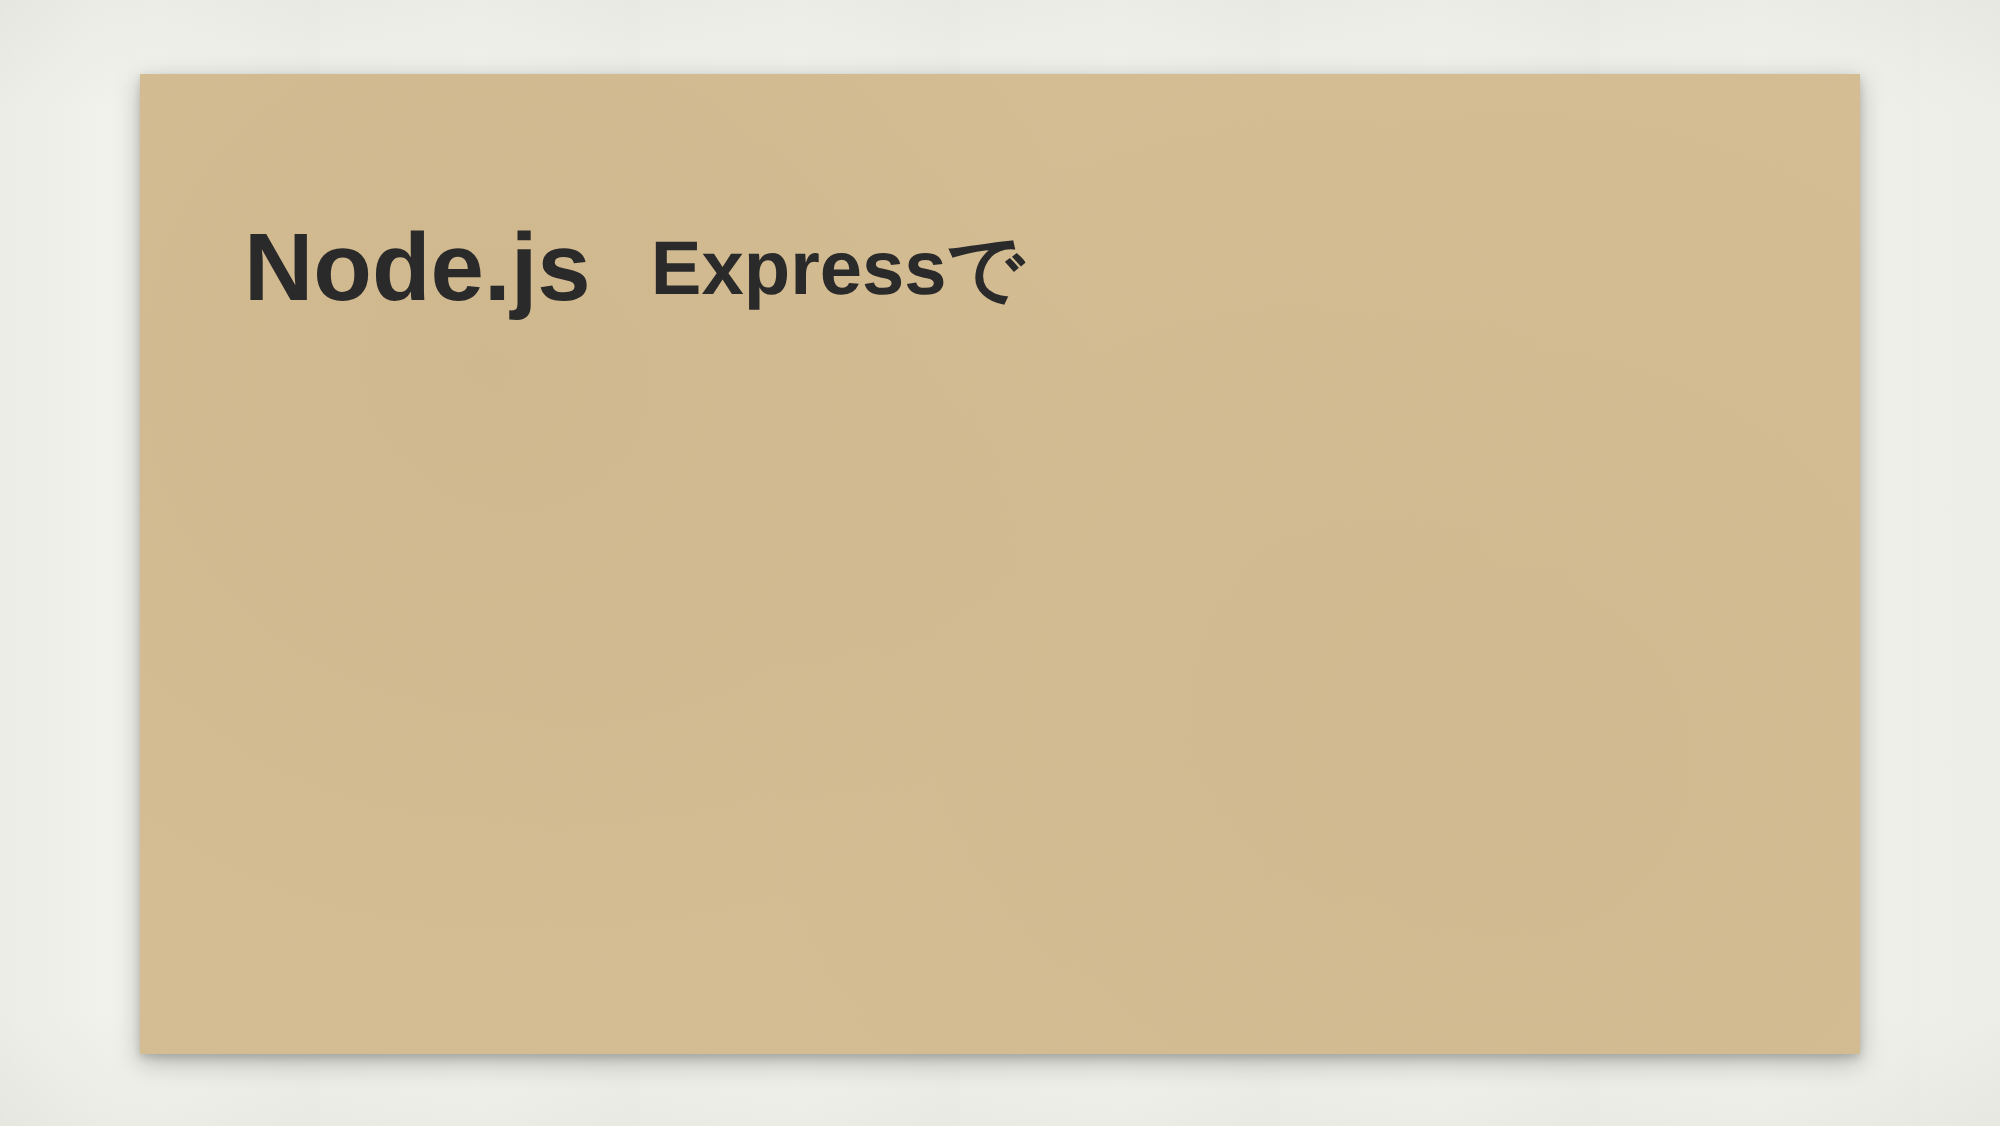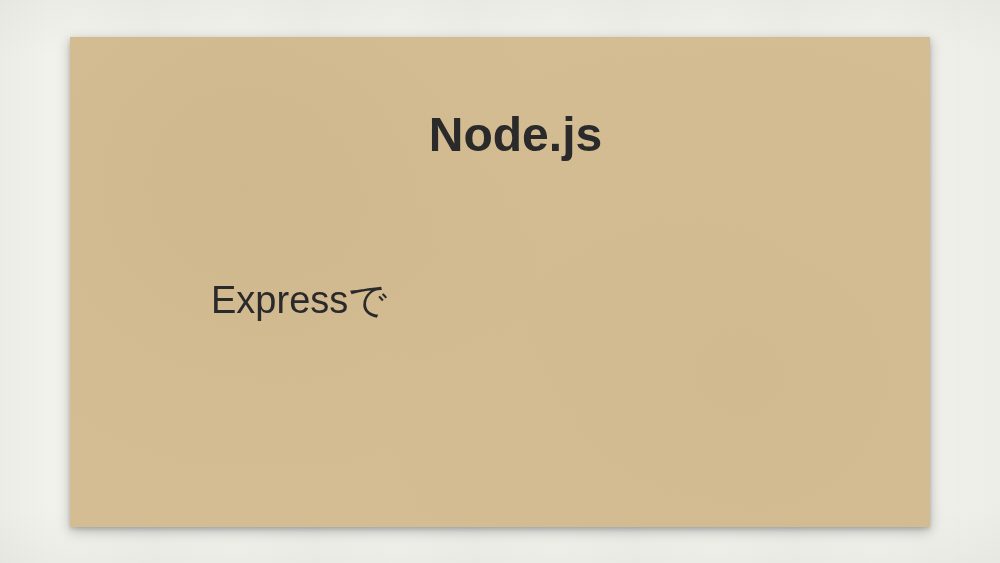--- a/index.html
+++ b/index.html
@@ -27,37 +27,37 @@
       width: 860px;
       height: 490px;
       background: #d4bc93;
       background-image: 
         radial-gradient(circle at 20% 30%, rgba(180,155,115,0.15) 0%, transparent 40%),
         radial-gradient(circle at 80% 70%, rgba(185,160,120,0.1) 0%, transparent 50%),
         radial-gradient(circle at 50% 50%, rgba(200,175,135,0.08) 0%, transparent 60%);
       box-shadow: 
         0 4px 12px rgba(0,0,0,0.25),
         0 2px 4px rgba(0,0,0,0.15);
-      padding: 70px 80px 60px 111px;
+      padding: 70px 80px 60px 52px;
       display: flex;
-      flex-direction: column;
+      flex-direction: row;
       position: relative;
     }
     
     .title {
       font-size: 48px;
       font-weight: bold;
       color: #2a2a2a;
       text-align: center;
       margin-bottom: 110px;
     }
     
     .subtitle {
       font-size: 38px;
-      font-weight: normal;
+      font-weight: bold;
       color: #2a2a2a;
       line-height: 1.5;
       text-align: left;
       padding-left: 30px;
     }
   </style>
 </head>
 <body>
 
 <div class="card">

